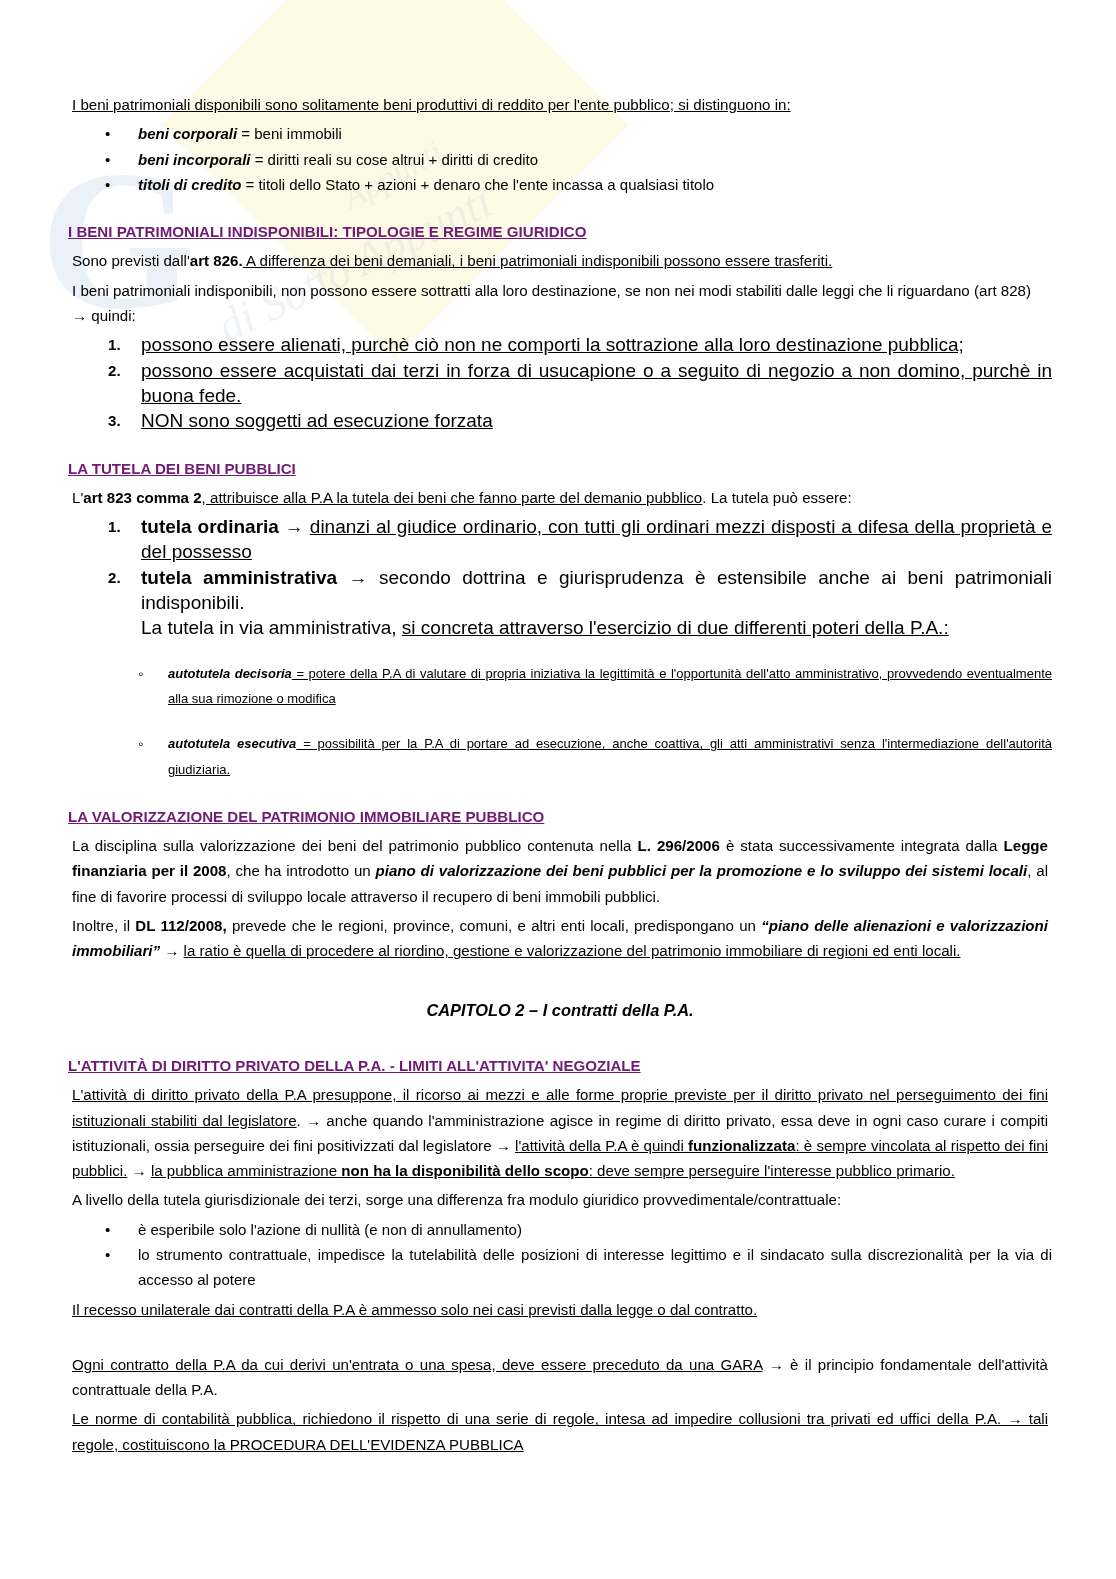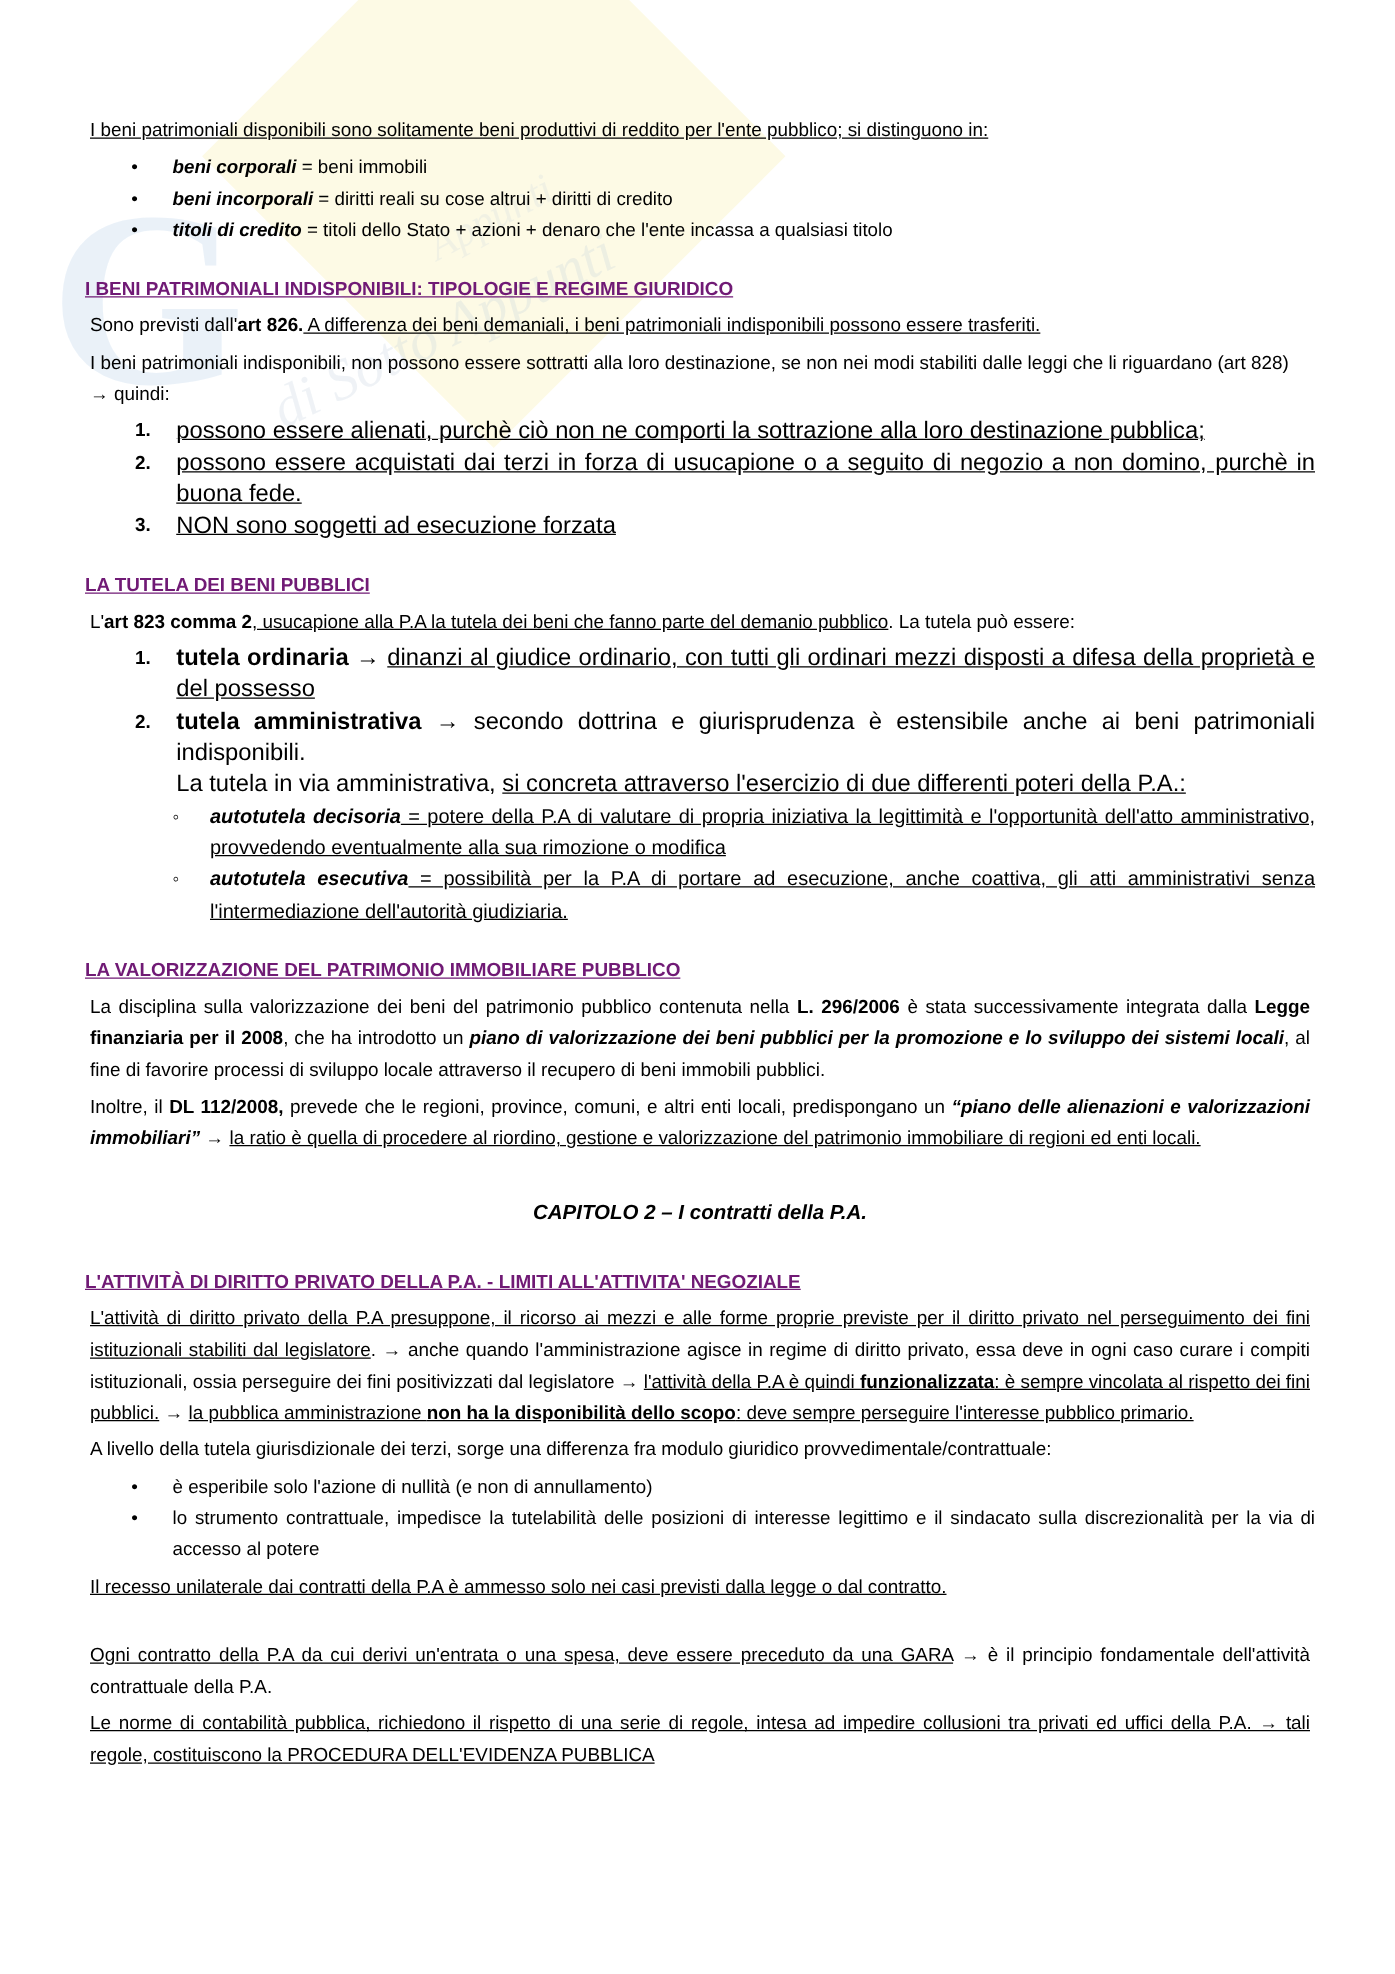--- a/index.html
+++ b/index.html
@@ -152,22 +152,23 @@
     content: counter(numitem) ".";
     position: absolute;
     left: 40px;
     top: 0;
     font-weight: bold;
     font-size: 15.1px;
   }
   ul.circ > li {
     position: relative;
     padding-left: 100px;
-    font-size: 16px;
-    line-height: 25.3px;
+    font-size: 13px;
+    line-height: 25.3px;
+    margin-top: 20px;
   }
   ul.circ > li::before {
     content: "\25E6";
     position: absolute;
     left: 70px;
     top: 0;
     font-size: 15.1px;
   }
   li.justify { text-align: justify; }
 
@@ -204,21 +205,21 @@
     <ol class="num">
       <li class="u">possono essere alienati, purchè ciò non ne comporti la sottrazione alla loro destinazione pubblica;</li>
       <li class="u justify">possono essere acquistati dai terzi in forza di usucapione o a seguito di negozio a non domino, purchè in buona fede.</li>
       <li class="u">NON sono soggetti ad esecuzione forzata</li>
     </ol>
 
     <div class="gap-md"></div>
 
     <h2 class="redhead">LA TUTELA DEI BENI PUBBLICI</h2>
 
-    <p><span>L'</span><span class="b">art 823 comma 2</span><span class="u">, usucapione alla P.A la tutela dei beni che fanno parte del demanio pubblico</span><span>. La tutela può essere:</span></p>
+    <p><span>L'</span><span class="b">art 823 comma 2</span><span class="u">, attribuisce alla P.A la tutela dei beni che fanno parte del demanio pubblico</span><span>. La tutela può essere:</span></p>
 
     <ol class="num">
       <li class="justify"><span class="b">tutela ordinaria</span><span class="arrow"> → </span><span class="u">dinanzi al giudice ordinario, con tutti gli ordinari mezzi disposti a difesa della proprietà e del possesso</span></li>
       <li class="justify"><span class="b">tutela amministrativa</span><span class="arrow"> → </span><span>secondo dottrina e giurisprudenza è estensibile anche ai beni patrimoniali indisponibili.</span><br><span>La tutela in via amministrativa, </span><span class="u">si concreta attraverso l'esercizio di due differenti poteri della P.A.:</span></li>
     </ol>
 
     <ul class="circ">
       <li class="justify"><span class="bi">autotutela decisoria</span><span class="u"> = potere della P.A di valutare di propria iniziativa la legittimità e l'opportunità dell'atto amministrativo, provvedendo eventualmente alla sua rimozione o modifica</span></li>
       <li class="justify"><span class="bi">autotutela esecutiva</span><span class="u"> = possibilità per la P.A di portare ad esecuzione, anche coattiva, gli atti amministrativi senza l'intermediazione dell'autorità giudiziaria.</span></li>
     </ul>

